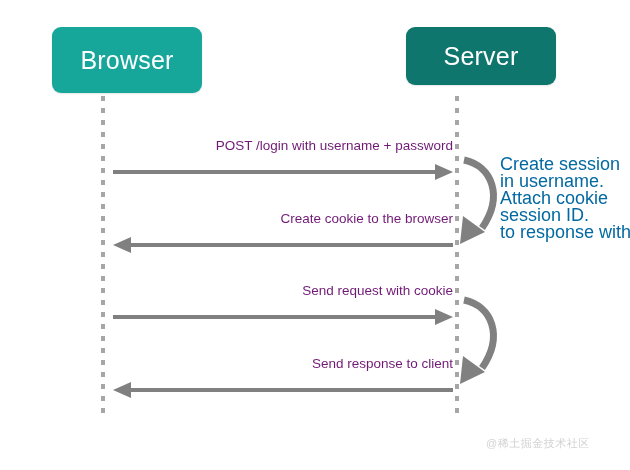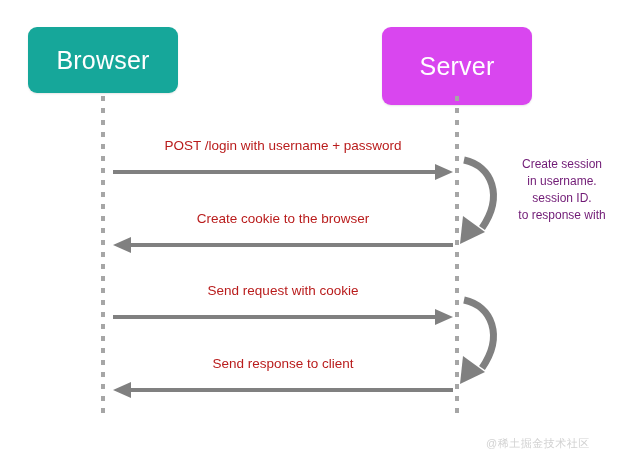--- a/index.html
+++ b/index.html
@@ -23,30 +23,31 @@
     position: absolute;
     display: flex;
     align-items: center;
     justify-content: center;
     border-radius: 9px;
     color: #ffffff;
     font-size: 25px;
     font-weight: 400;
     letter-spacing: .2px;
     box-shadow: 0 1px 2px rgba(0,0,0,.10);
+    margin-left: 24px;
   }
   #actor-browser {
     left: 28px;  top: 27px;
     width: 150px; height: 66px;
     background: #16a79a;
   }
   #actor-server {
     left: 382px; top: 27px;
-    width: 150px; height: 78px;
-    background: #d946ef;
+    width: 150px; height: 58px;
+    background: #0f766e;
   }
 
   
   .lifeline {
     position: absolute;
     top: 96px;
     width: 4px;
     height: 318px;
     background-image: linear-gradient(to bottom, #a6a6a6 0px, #a6a6a6 5px, rgba(255,255,255,0) 5px, rgba(255,255,255,0) 12px);
     background-size: 4px 12px;
@@ -59,23 +60,23 @@
   .message {
     position: absolute;
     left: 113px;
     width: 340px;
     height: 44px;
   }
   .message .msg-label {
     position: absolute;
     left: 0; right: 0;
     top: 0;
-    text-align: center;
+    text-align: right;
     font-size: 13.5px;
-    color: #b91c1c;
+    color: #701a75;
     white-space: nowrap;
   }
   .message .msg-arrow {
     position: absolute;
     left: 0; right: 0;
     top: 24px;
     height: 20px;
   }
   .message .msg-arrow svg { display: block; }
 
@@ -93,24 +94,24 @@
   }
   #selfloop-1 { top: 152px; }
   #selfloop-2 { top: 292px; }
   .selfloop svg { display: block; }
 
   
   .note {
     position: absolute;
     left: 500px;
     width: 124px;
-    text-align: center;
-    font-size: 12px;
+    text-align: left;
+    font-size: 18px;
     line-height: 17px;
-    color: #701a75;
+    color: #0369a1;
   }
   #note-1 { top: 156px; }
   #note-2 { top: 296px; }
   .note-line { display: block; white-space: nowrap; }
 
   
   #watermark {
     position: absolute;
     left: 486px;
     top: 436px;
@@ -182,20 +183,21 @@
   <div class="selfloop" id="selfloop-2">
     <svg width="62" height="100" viewBox="0 0 62 100">
       <path d="M12 8 C40 14, 52 44, 30 76" stroke="#808080" stroke-width="7" fill="none" stroke-linecap="butt"></path>
       <path d="M8 92 L11 64 L33 80 Z" fill="#808080"></path>
     </svg>
   </div>
 
   <div class="note" id="note-1">
     <span class="note-line">Create session</span>
     <span class="note-line">in username.</span>
+    <span class="note-line">Attach cookie</span>
     <span class="note-line">session ID.</span>
     <span class="note-line">to response with</span>
   </div>
 
 
   <div id="watermark">@稀土掘金技术社区</div>
 
 </div>
 
 </body></html>

